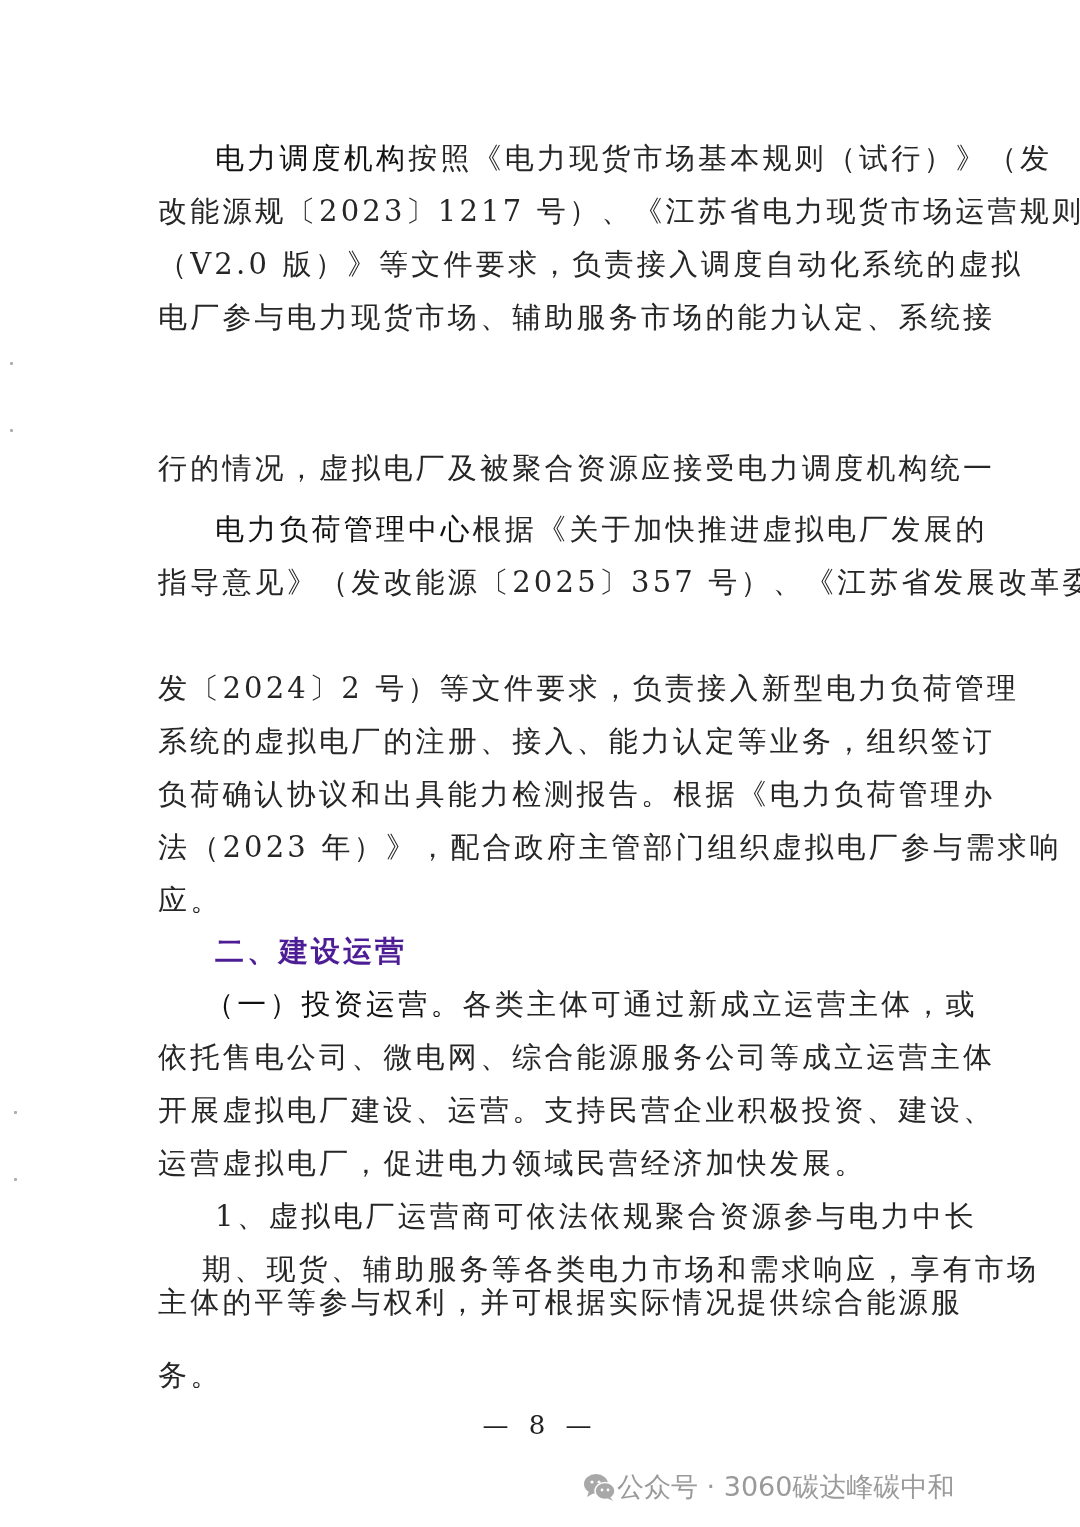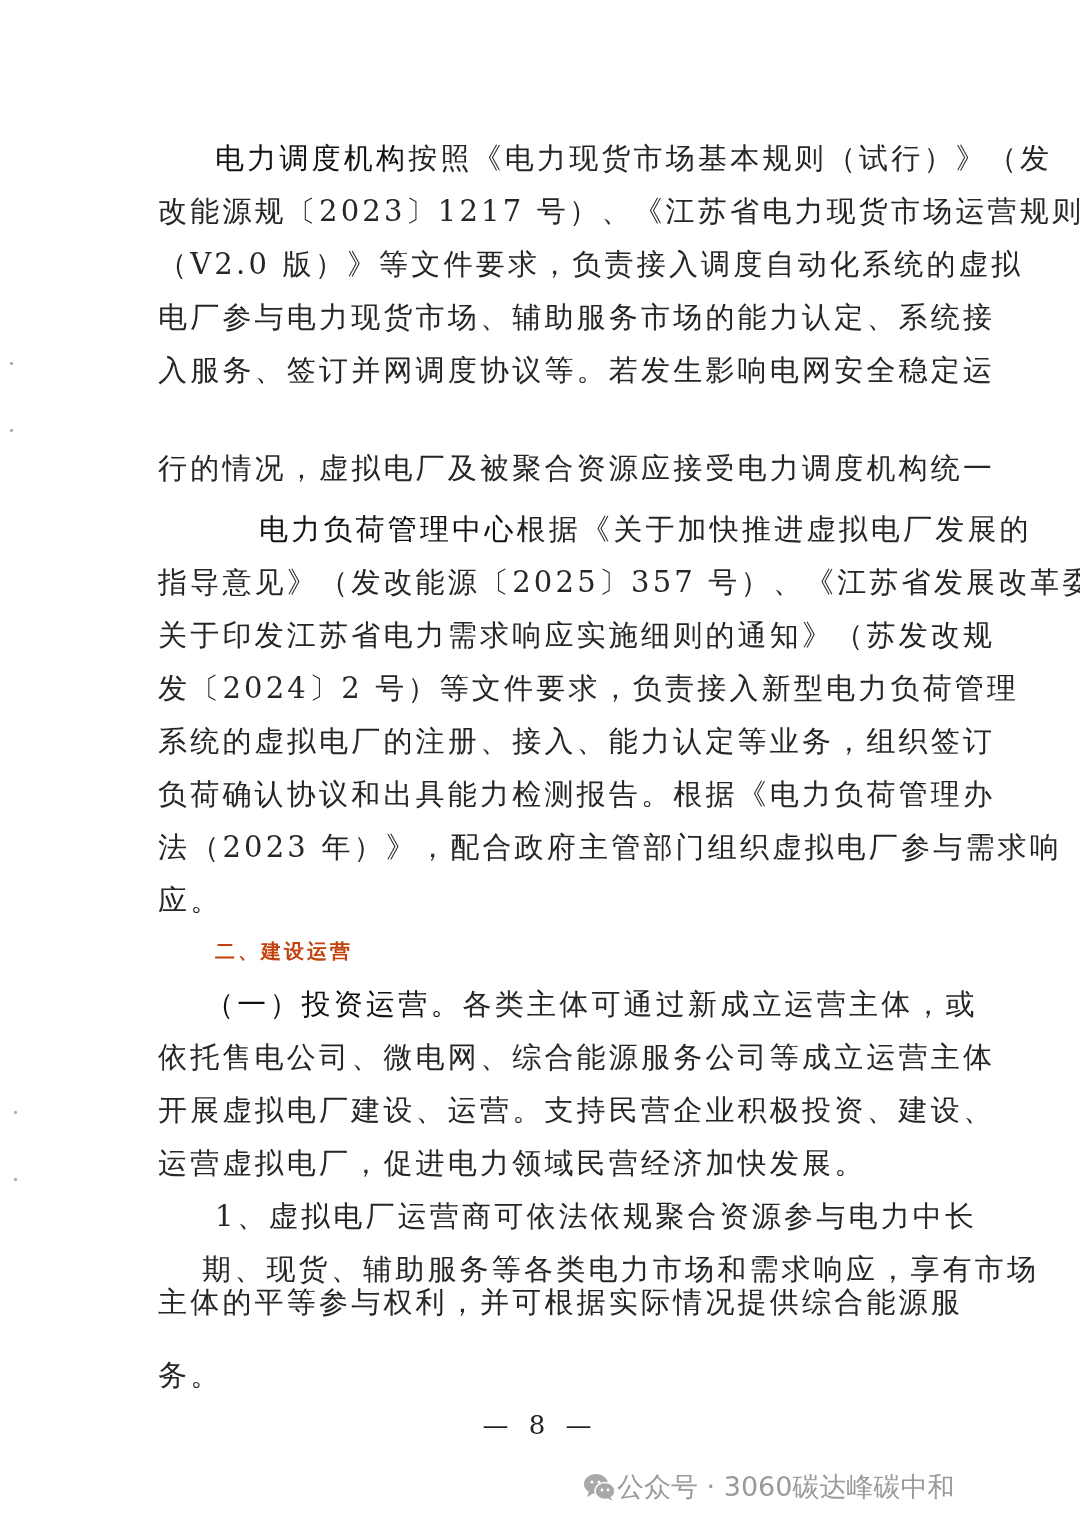--- a/index.html
+++ b/index.html
@@ -29,25 +29,25 @@
     line-height: 36px;
     white-space: nowrap;
     letter-spacing: 3.2px;
     color: #262626;
   }
   .line.indent { left: 215px; width: 703px; }
   .bold { font-weight: normal; color: #111111; }
   .heading {
     position: absolute;
     left: 215px;
-    font-size: 20px;
+    font-size: 29px;
     line-height: 36px;
     font-weight: bold;
     letter-spacing: 3px;
-    color: #c2410c;
+    color: #4c1d95;
   }
   .page-number {
     position: absolute;
     left: 0; width: 1080px;
     top: 1410px;
     text-align: center;
     font-size: 26px;
     line-height: 30px;
     color: #222222;
     letter-spacing: 6px;
@@ -82,26 +82,24 @@
 
   <div class="speck" style="left:10px; top:362px;"></div>
   <div class="speck" style="left:10px; top:429px;"></div>
   <div class="speck" style="left:14px; top:1111px;"></div>
   <div class="speck" style="left:14px; top:1178px;"></div>
 
   <div class="line indent" style="top:140px;"><span class="bold">电力调度机构</span><span>按照《电力现货市场基本规则（试行）》（发</span></div>
   <div class="line" style="top:193px;">改能源规〔2023〕1217 号）、《江苏省电力现货市场运营规则</div>
   <div class="line" style="top:246px;">（V2.0 版）》等文件要求，负责接入调度自动化系统的虚拟</div>
   <div class="line" style="top:299px;">电厂参与电力现货市场、辅助服务市场的能力认定、系统接</div>
-  <div class="line" style="top:352px;">入服务、签订并网调度协议等。若发生影响电网安全稳定运</div>
   <div class="line" style="top:405px;margin-top:45px;">行的情况，虚拟电厂及被聚合资源应接受电力调度机构统一</div>
 
-  <div class="line indent" style="top:511px;margin-left:44px;"><span class="bold">电力负荷管理中心</span><span>根据《关于加快推进虚拟电厂发展的</span></div>
+  <div class="line indent" style="top:511px;"><span class="bold">电力负荷管理中心</span><span>根据《关于加快推进虚拟电厂发展的</span></div>
   <div class="line" style="top:564px;">指导意见》（发改能源〔2025〕357 号）、《江苏省发展改革委</div>
-  <div class="line" style="top:617px;">关于印发江苏省电力需求响应实施细则的通知》（苏发改规</div>
   <div class="line" style="top:670px;">发〔2024〕2 号）等文件要求，负责接入新型电力负荷管理</div>
   <div class="line" style="top:723px;">系统的虚拟电厂的注册、接入、能力认定等业务，组织签订</div>
   <div class="line" style="top:776px;">负荷确认协议和出具能力检测报告。根据《电力负荷管理办</div>
   <div class="line" style="top:829px;">法（2023 年）》，配合政府主管部门组织虚拟电厂参与需求响</div>
   <div class="line" style="top:882px;">应。</div>
 
   <div class="heading" style="top:933px;">二、建设运营</div>
 
   <div class="line" style="top:986px; left:205px;"><span class="bold">（一）投资运营。</span><span>各类主体可通过新成立运营主体，或</span></div>
   <div class="line" style="top:1039px;">依托售电公司、微电网、综合能源服务公司等成立运营主体</div>

